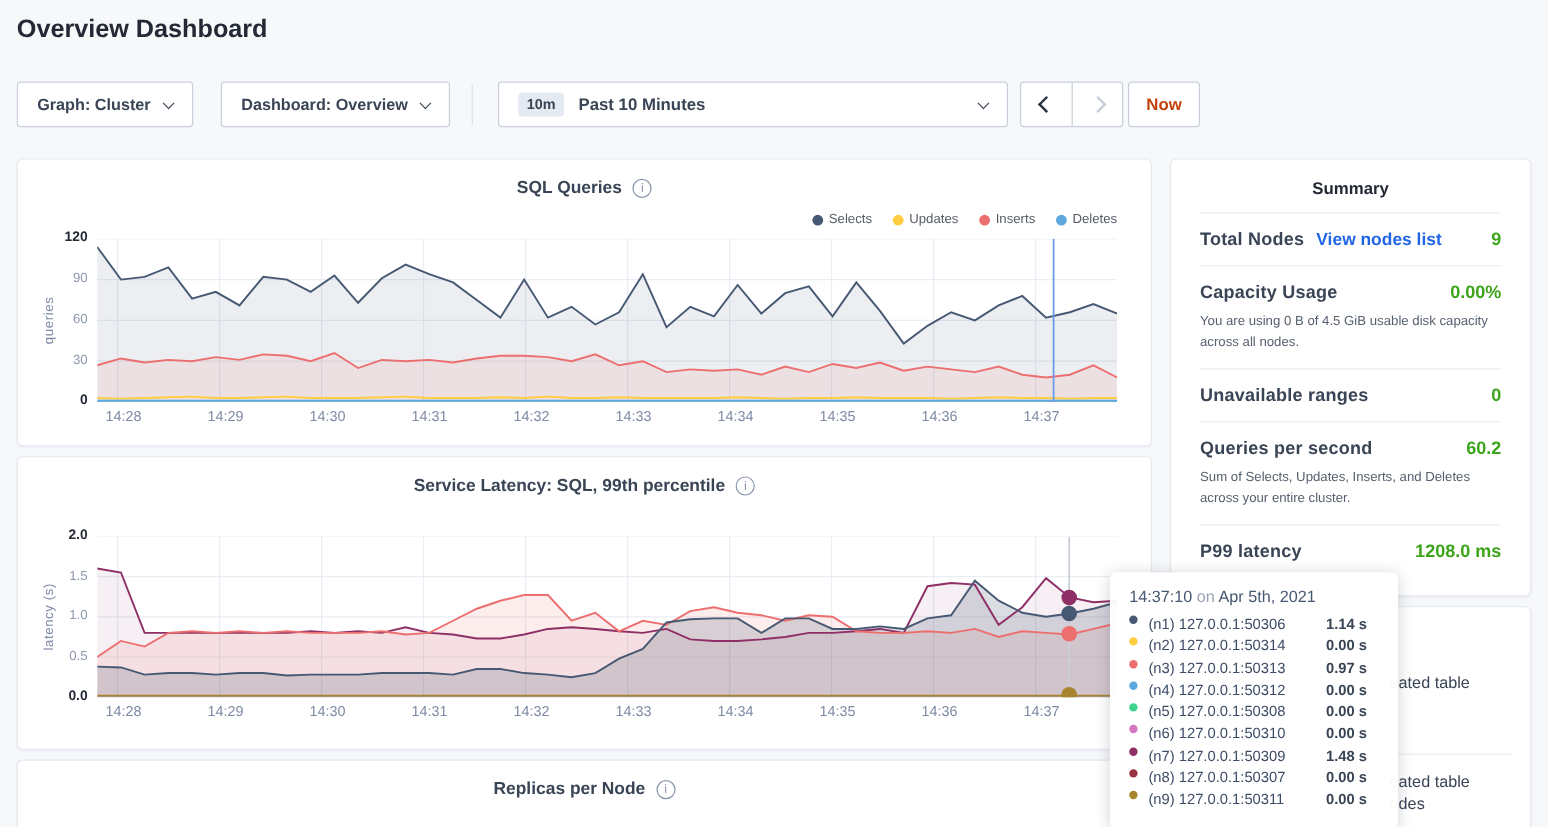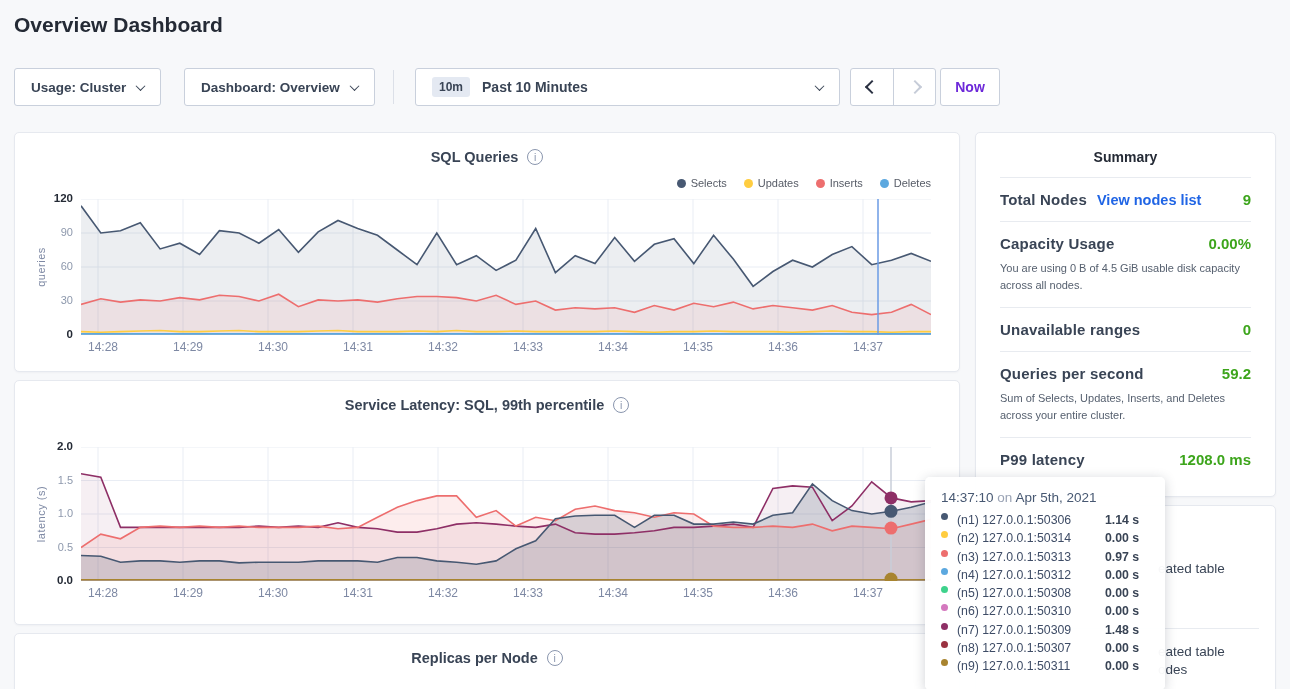--- a/index.html
+++ b/index.html
@@ -16,21 +16,21 @@
   .vdivider { position:absolute; left:393px; top:70px; width:1px; height:34px; background:#DCE0E8; }
   .range-badge { background:#E4E9F2; border-radius:3px; font-size:12px; font-weight:700; color:#394455; padding:3px 7px; }
   .range-label { margin-left:12px; font-size:14px; font-weight:700; }
   .navgroup { position:absolute; left:850px; top:68px; height:38px; display:flex; background:#fff;
               border:1px solid #C9D0DC; border-radius:3px; }
   .nav-cell { width:42px; display:flex; align-items:center; justify-content:center; cursor:pointer; }
   .nav-cell + .nav-cell { border-left:1px solid #C9D0DC; }
   .chev { width:10px; height:10px; display:inline-block; }
   .chev.left  { border-left:2.4px solid #2A3142; border-bottom:2.4px solid #2A3142; transform:rotate(45deg); }
   .chev.right { border-right:2.4px solid #C6CCD8; border-top:2.4px solid #C6CCD8; transform:rotate(45deg); }
-  .now-btn { left:940px; width:60px; justify-content:center; color:#6d28d9; font-size:14px; }
+  .now-btn { left:940px; width:60px; justify-content:center; color:#c2410c; font-size:14px; }
 
   
   .panel { position:absolute; background:#fff; border:1px solid #E6E9EF; border-radius:5px;
            box-shadow:0 1px 2px rgba(50,60,80,0.04); }
   #p1 { left:14px; top:132px; width:946px; height:240px;padding-left:32px; }
   #p2 { left:14px; top:380px; width:946px; height:245px; }
   #p3 { left:14px; top:633px; width:946px; height:120px; }
   #summary { left:975px; top:132px; width:301px; height:365px; padding:16px 24px 0; }
   #events  { left:975px; top:505px; width:301px; height:300px; }
 
@@ -75,21 +75,21 @@
   .tt-dot { width:7px; height:7px; border-radius:50%; margin-right:9px; flex:none; }
   .tt-label { width:148px; flex:none; }
   .tt-val { font-weight:700; color:#394455; }
 </style>
 </head>
 <body>
 
 <h1 class="page-title">Overview Dashboard</h1>
 
 <div class="btn" style="left:14px; padding:0 16px; gap:11px;">
-  <span>Usage: Cluster</span>
+  <span>Graph: Cluster</span>
   <span class="caret"></span>
 </div>
 <div class="btn" style="left:184px; padding:12px 16px; gap:11px;">
   <span>Dashboard: Overview</span>
   <span class="caret"></span>
 </div>
 <div class="vdivider"></div>
 <div class="btn" style="left:415px; width:425px; padding:0 16px;">
   <span class="range-badge">10m</span>
   <span class="range-label">Past 10 Minutes</span>
@@ -261,21 +261,21 @@
   </div>
   <div class="sum-row">
     <div class="sum-head">
       <span class="sum-label">Unavailable ranges</span>
       <span class="sum-val">0</span>
     </div>
   </div>
   <div class="sum-row">
     <div class="sum-head">
       <span class="sum-label">Queries per second</span>
-      <span class="sum-val">59.2</span>
+      <span class="sum-val">60.2</span>
     </div>
     <div class="sum-desc">Sum of Selects, Updates, Inserts, and Deletes across your entire cluster.</div>
   </div>
   <div class="sum-row">
     <div class="sum-head">
       <span class="sum-label">P99 latency</span>
       <span class="sum-val">1208.0 ms</span>
     </div>
   </div>
 </aside>

